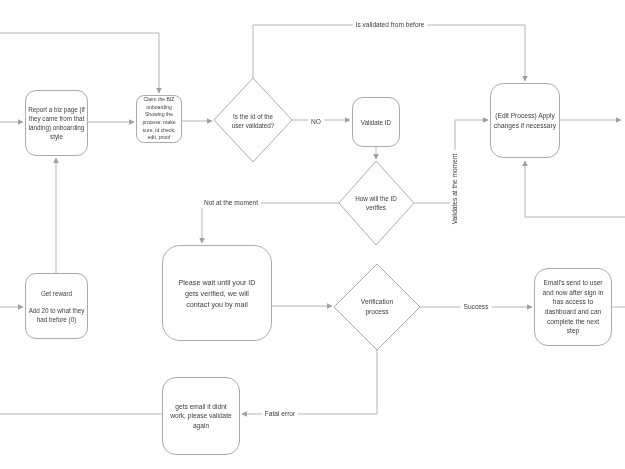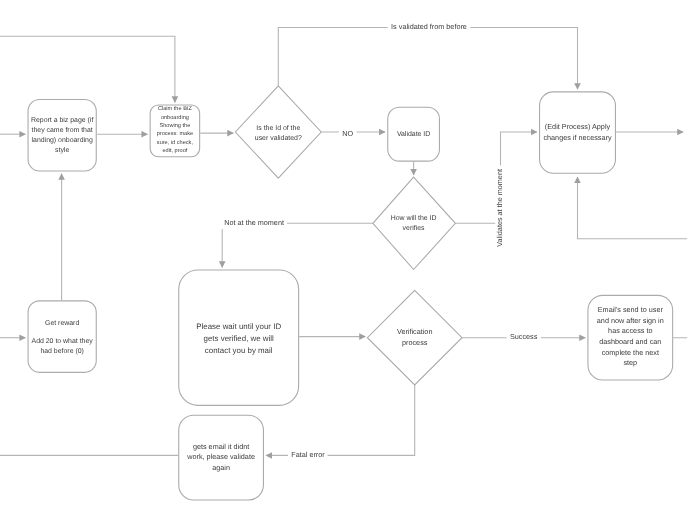--- a/index.html
+++ b/index.html
@@ -108,21 +108,21 @@
   <div class="node f65" style="left:490px; top:83px; width:70px; height:75px; border-radius:13px; padding:3px;">
     <span>(Edit Process) Apply changes if necessary</span>
   </div>
 
   <div class="node f6" style="left:25px; top:273px; width:63px; height:66px; border-radius:11px; padding:2px;">
     <span>Get reward</span>
     <span class="gap"></span>
     <span>Add 20 to what they had before (0)</span>
   </div>
 
-  <div class="node f7" style="left:162px; top:245px; width:110px; height:124px; border-radius:18px; padding:6px 10px;">
+  <div class="node f7" style="left:162px; top:245px; width:110px; height:96px; border-radius:18px; padding:6px 10px;">
     <span>Please wait until your ID gets verified, we will contact you by mail</span>
   </div>
 
   <div class="node f65" style="left:534px; top:268px; width:78px; height:78px; border-radius:14px; padding:3px 5px;">
     <span>Email's send to user and now after sign in has access to dashboard and can complete the next step</span>
   </div>
 
   <div class="node f65" style="left:162px; top:377px; width:78px; height:78px; border-radius:14px; padding:3px 7px;">
     <span>gets email it didnt work, please validate again</span>
   </div>

